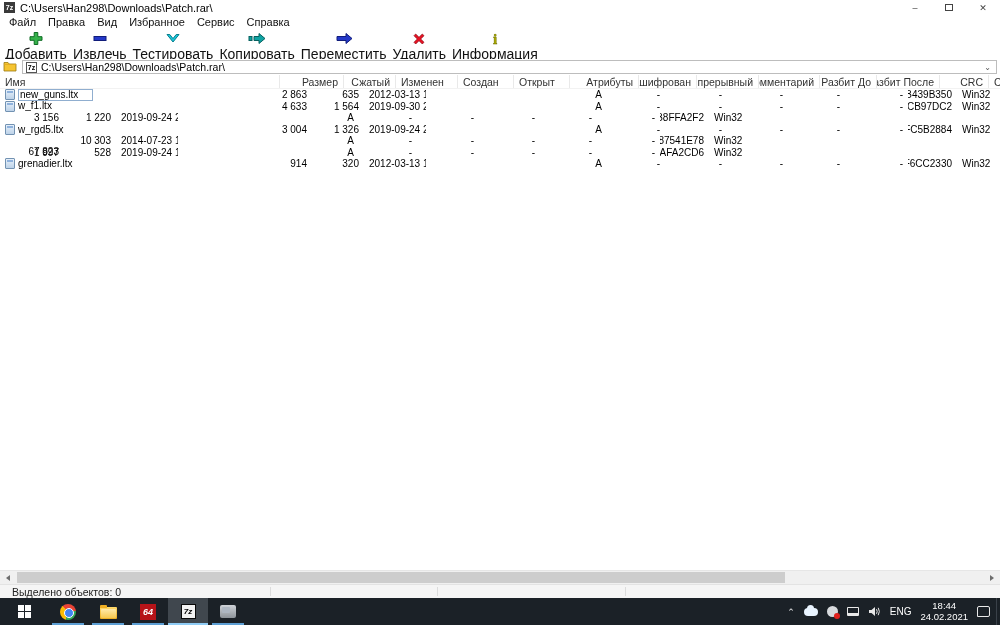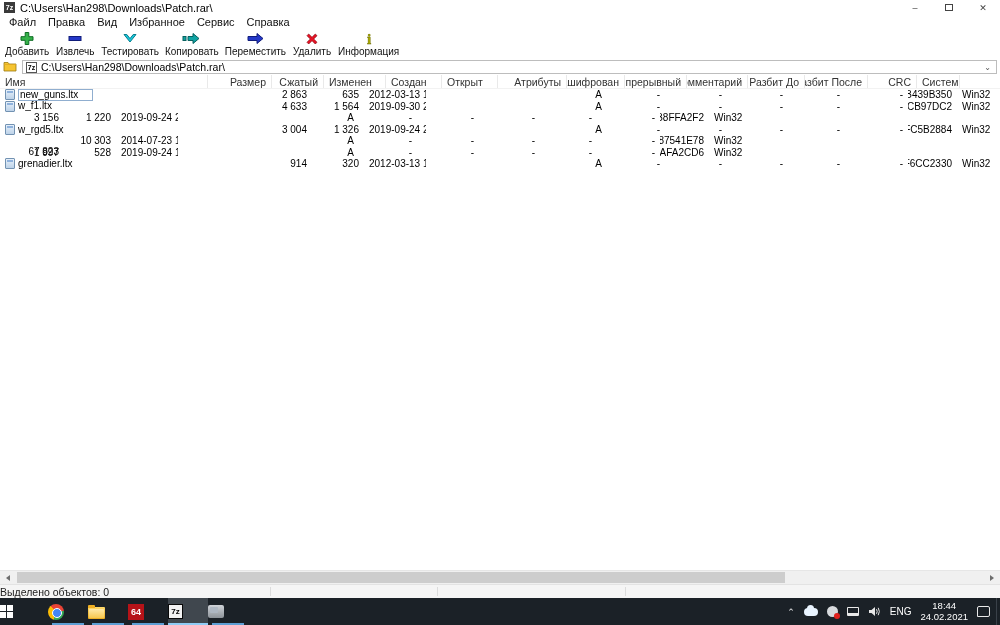--- a/index.html
+++ b/index.html
@@ -17,21 +17,21 @@
   .maximize-glyph { width:8px; height:7px; border:1px solid #444; }
 
   
   .menubar { height:14px; display:flex; align-items:center; padding-left:3px; background:#fff; flex:0 0 auto; }
   .menu-item { font-size:11px; padding:0 6px; color:#111; }
 
   
   .toolbar { height:30px; display:flex; align-items:flex-start; padding:2px 0 0 2px; background:#fff; flex:0 0 auto; }
   .tool-btn { display:flex; flex-direction:column; align-items:center; justify-content:flex-start; min-width:46px; padding:0 3px; }
   .tool-icon { height:15px; display:flex; align-items:center; justify-content:center; }
-  .tool-label { font-size:10px; color:#111; white-space:nowrap; margin-top:0px; }
+  .tool-label { font-size:14px; color:#111; white-space:nowrap; margin-top:0px; }
 
   
   .addressrow { height:16px; display:flex; align-items:center; padding:0 3px; gap:5px; background:#fff; flex:0 0 auto; }
   .addressbox { flex:1; height:14px; border:1px solid #bdbdbd; background:#fff; display:flex; align-items:center;
                 padding:0 3px; gap:4px; position:relative; }
   .addr-7z { width:11px; height:11px; background:#fff; border:1px solid #555; color:#000; font-size:7px; font-weight:bold;
              text-align:center; line-height:9px; flex:0 0 auto; }
   .addr-text { font-size:10.5px; white-space:nowrap; }
   .addr-drop { margin-left:auto; font-size:8px; color:#555; padding-right:2px; }
 
@@ -56,26 +56,26 @@
   .hscroll { height:14px; background:#f0f0f0; position:relative; flex:0 0 auto; border-top:1px solid #e6e6e6; }
   .scroll-arrow { position:absolute; top:0; width:16px; height:13px; display:flex; align-items:center; justify-content:center; }
   .scroll-arrow.left { left:0; }
   .scroll-arrow.right { right:0; }
   .tri-left { width:0; height:0; border-top:3.5px solid transparent; border-bottom:3.5px solid transparent; border-right:4px solid #6d6d6d; }
   .tri-right { width:0; height:0; border-top:3.5px solid transparent; border-bottom:3.5px solid transparent; border-left:4px solid #6d6d6d; }
   .scroll-thumb { position:absolute; top:1px; left:17px; width:768px; height:11px; background:#cdcdcd; }
 
   
   .statusbar { height:14px; background:#f5f5f5; border-top:1px solid #e3e3e3; display:flex; align-items:center; flex:0 0 auto; position:relative; }
-  .status-text { font-size:10.5px; color:#222; padding-left:0; }
+  .status-text { font-size:10.5px; color:#222; padding-left:12px; }
   .status-sep { position:absolute; top:2px; bottom:2px; width:1px; background:#dcdcdc; }
 
   
   .taskbar { height:27px; background:#1b2127; display:flex; align-items:stretch; flex:0 0 auto; color:#fff; }
-  .tb-btn { width:40px; display:flex; align-items:center; position:relative; flex:0 0 auto; }
+  .tb-btn { width:40px; display:flex; align-items:center; justify-content:center; position:relative; flex:0 0 auto;font-style:italic; }
   .tb-btn.start { width:48px; }
   .tb-btn .underline { position:absolute; bottom:0; left:4px; right:4px; height:2px; background:#5d9fd4; }
   .tb-btn.active { background:#40474e; }
   .tb-btn.active .underline { background:#8fccf5; left:0; right:0; }
   .win-logo { width:13px; height:13px; display:grid; grid-template-columns:6px 6px; grid-template-rows:6px 6px; gap:1px; }
   .win-logo span { background:#fdfdfd; }
   .chrome-icon { width:16px; height:16px; border-radius:50%;
                  background:conic-gradient(from -40deg, #ea4335 0 33%, #34a853 0 66%, #fbbc05 0 100%); position:relative; }
   .chrome-icon::after { content:""; position:absolute; left:4px; top:4px; width:8px; height:8px; border-radius:50%;
                  background:#4285f4; border:1.5px solid #fff; }
@@ -197,21 +197,21 @@
         </svg>
     </span>
     <div class="addressbox">
       <span class="addr-7z">7z</span>
       <span class="addr-text">C:\Users\Han298\Downloads\Patch.rar\</span>
       <span class="addr-drop">⌄</span>
     </div>
   </div>
 
   <div class="listheader">
-      <div class="hcell" style="width: 208px;">Имя</div>
+      <div class="hcell" style="width: 280px;">Имя</div>
       <div class="hcell right" style="width: 64px;">Размер</div>
       <div class="hcell right" style="width: 52px;">Сжатый</div>
       <div class="hcell" style="width: 62px;">Изменен</div>
       <div class="hcell" style="width: 56px;">Создан</div>
       <div class="hcell" style="width: 56px;">Открыт</div>
       <div class="hcell right" style="width: 69px; text-align: right;">Атрибуты</div>
       <div class="hcell right" style="width: 58px;">Зашифрован</div>
       <div class="hcell right" style="width: 62px;">Непрерывный</div>
       <div class="hcell right" style="width: 61px;">Комментарий</div>
       <div class="hcell right" style="width: 57px;">Разбит До</div>

